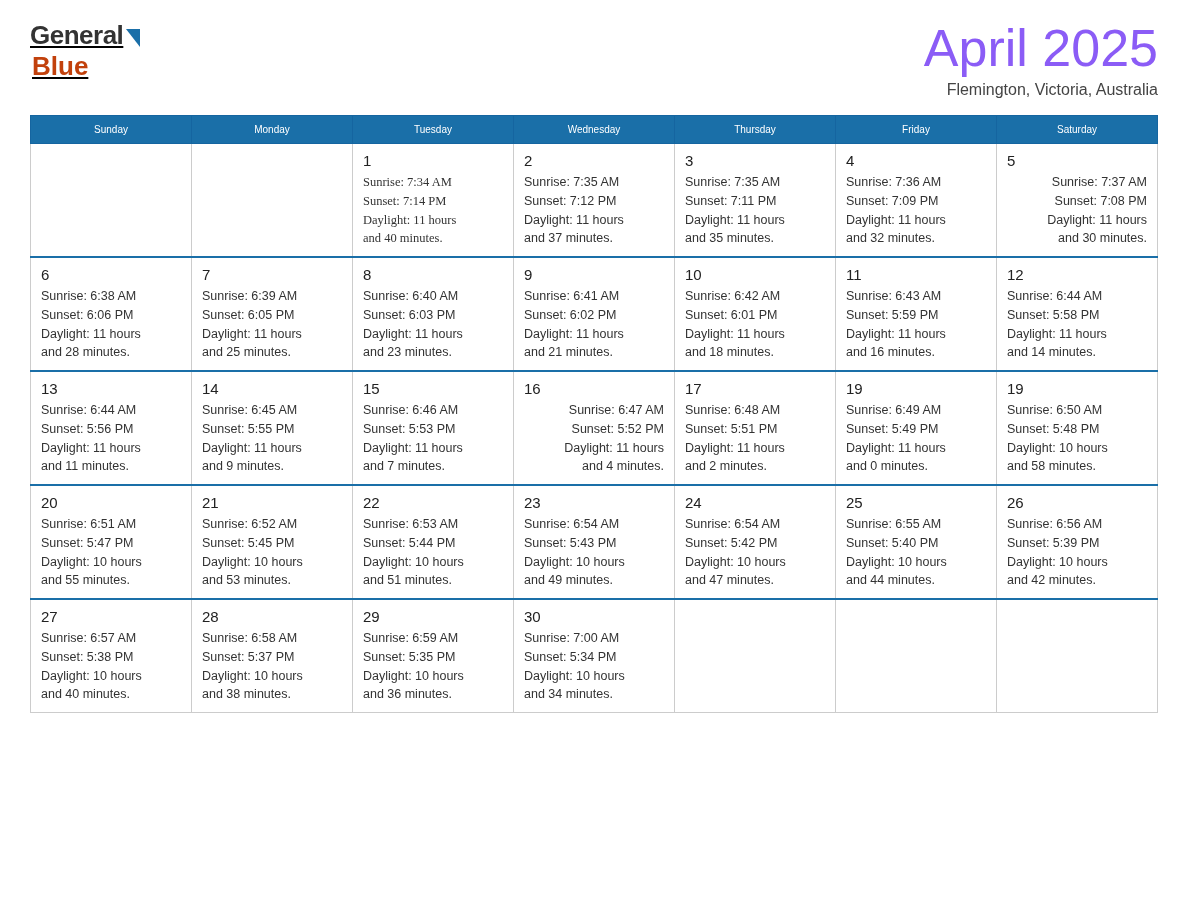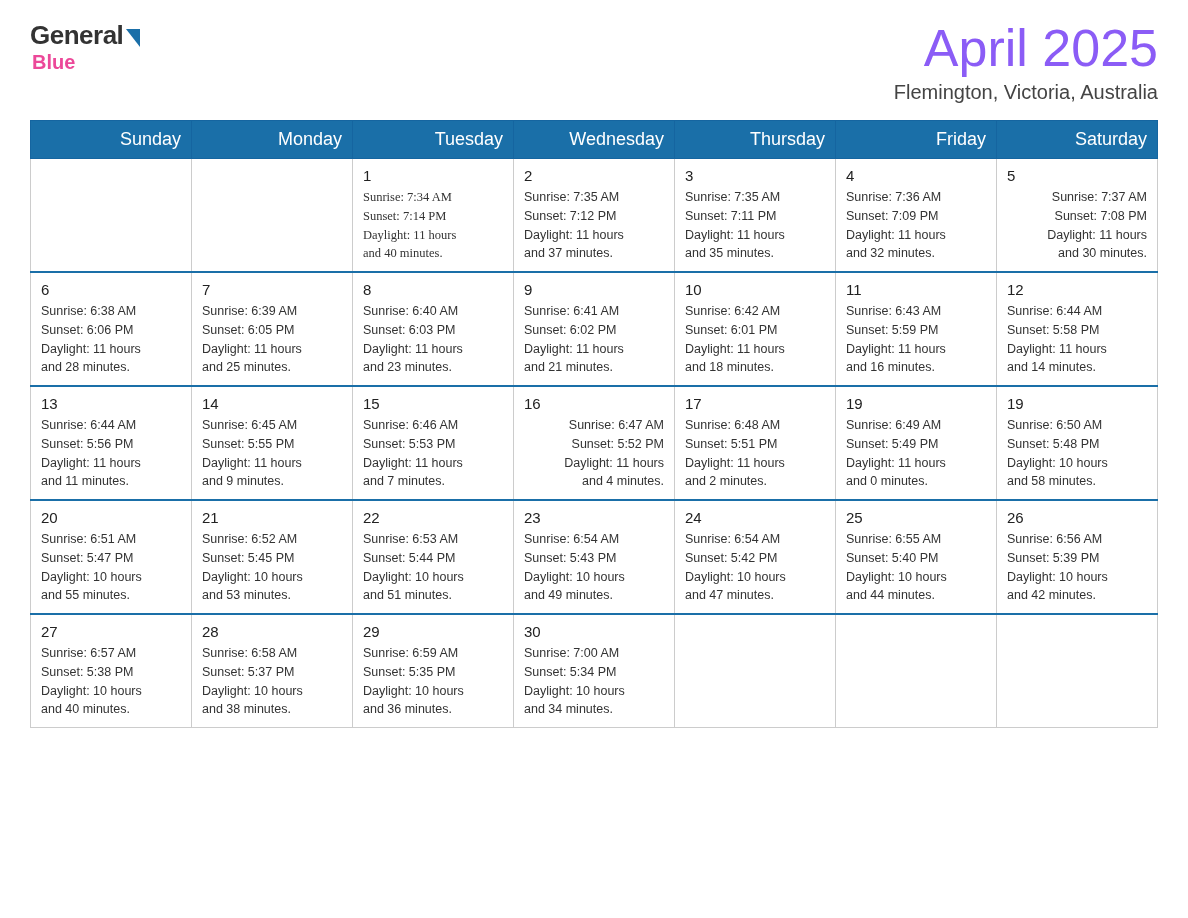--- a/index.html
+++ b/index.html
@@ -13,20 +13,21 @@
     .header {
       display: flex;
       justify-content: space-between;
       align-items: flex-start;
       margin-bottom: 16px;
     }
     .logo {
       display: flex;
       flex-direction: column;
       align-items: flex-start;
+      text-decoration: underline;
     }
     .logo-top {
       display: flex;
       align-items: center;
     }
     .logo-general {
       font-size: 26px;
       font-weight: bold;
       color: #333;
       letter-spacing: -0.5px;
@@ -34,51 +35,51 @@
     .logo-arrow {
       width: 0;
       height: 0;
       border-left: 14px solid transparent;
       border-right: 0px solid transparent;
       border-top: 18px solid #1a6fa8;
       margin-left: 3px;
       margin-top: 4px;
     }
     .logo-blue {
-      font-size: 20px;
+      font-size: 26px;
       font-weight: bold;
-      color: #ec4899;
+      color: #c2410c;
       margin-left: 2px;
     }
     .title-section {
       text-align: right;
     }
     .month-title {
       font-size: 52px;
       font-weight: normal;
       color: #8b5cf6;
       line-height: 1.1;
     }
     .location {
-      font-size: 20px;
+      font-size: 16px;
       color: #444;
       margin-top: 4px;
     }
     .calendar {
       width: 100%;
       border-collapse: collapse;
       border: 1px solid #999;
     }
     .calendar th {
       background: #1a6fa8;
       color: #fff;
-      font-size: 18px;
+      font-size: 10px;
       font-weight: normal;
       padding: 8px 10px;
-      text-align: right;
+      text-align: center;
       border: 1px solid #1565a0;
     }
     .calendar td {
       vertical-align: top;
       padding: 8px 10px;
       border: 1px solid #ccc;
       width: calc(100% / 7);
       font-size: 13px;
       color: #333;
       min-height: 100px;

